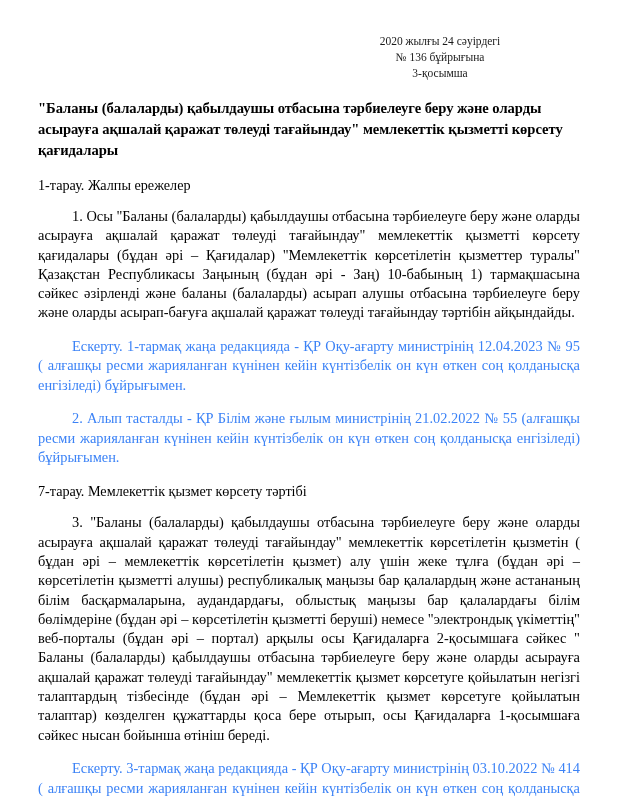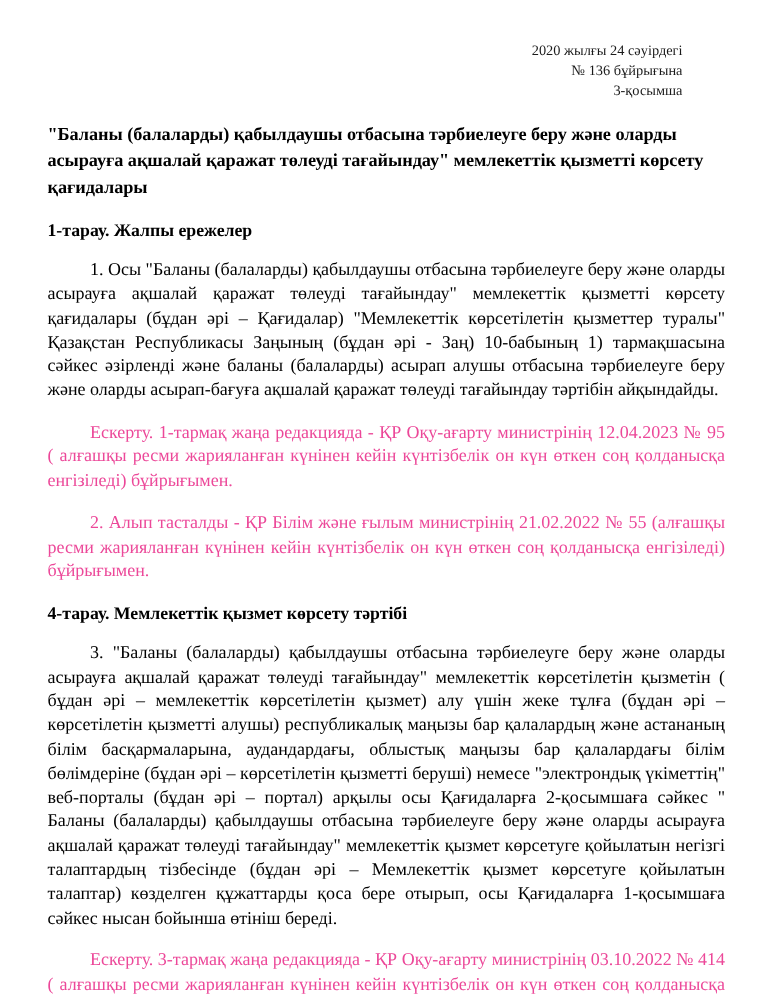--- a/index.html
+++ b/index.html
@@ -26,21 +26,21 @@
   
   .doc-header {
     padding-top: 33px;
     text-align: right;
     font-size: 11.5px;
     line-height: 16px;
     color: #1a1a1a;
   }
   .doc-header .hdr-col {
     display: inline-block;
-    text-align: right;
+    text-align: center;
     width: 212px;
     margin-right: 34px;
   }
   .hdr-line {
     display: block;
     white-space: nowrap;
   }
   
   .doc-title {
     margin-top: 17px;
@@ -48,34 +48,34 @@
     line-height: 21px;
     font-weight: bold;
     text-align: left;
     letter-spacing: -0.05px;
   }
   
   .chapter-heading {
     margin-top: 15px;
     font-size: 14.2px;
     line-height: 19px;
-    font-weight: bold;
+    font-weight: normal;
   }
   
   .para {
     margin-top: 12px;
     font-size: 14.4px;
     line-height: 19.3px;
     text-align: justify;
     text-justify: inter-word;
     text-indent: 34px;
     hyphens: none;
   }
   .para.note {
-    color: #ec4899;
+    color: #3b82f6;
   }
   .para.tight {
   }
 </style>
 </head>
 <body>
 
 <div class="page">
 
   <div class="doc-header">
@@ -89,19 +89,19 @@
   <div class="doc-title">"Баланы (балаларды) қабылдаушы отбасына тәрбиелеуге беру және оларды асырауға ақшалай қаражат төлеуді тағайындау" мемлекеттiк қызметті көрсету қағидалары</div>
 
   <div class="chapter-heading">1-тарау. Жалпы ережелер</div>
 
   <p class="para">1. Осы "Баланы (балаларды) қабылдаушы отбасына тәрбиелеуге беру және оларды асырауға ақшалай қаражат төлеуді тағайындау" мемлекеттік қызметті көрсету қағидалары (бұдан әрі – Қағидалар) "Мемлекеттік көрсетілетін қызметтер туралы" Қазақстан Республикасы Заңының (бұдан әрі - Заң) 10-бабының 1) тармақшасына сәйкес әзірленді және баланы (балаларды) асырап алушы отбасына тәрбиелеуге беру және оларды асырап-бағуға ақшалай қаражат төлеуді тағайындау тәртібін айқындайды.</p>
 
   <p class="para note">Ескерту. 1-тармақ жаңа редакцияда - ҚР Оқу-ағарту министрінің 12.04.2023 № 95 ( алғашқы ресми жарияланған күнінен кейін күнтізбелік он күн өткен соң қолданысқа енгізіледі) бұйрығымен.</p>
 
   <p class="para note tight">2. Алып тасталды - ҚР Білім және ғылым министрінің 21.02.2022 № 55 (алғашқы ресми жарияланған күнінен кейін күнтізбелік он күн өткен соң қолданысқа енгізіледі) бұйрығымен.</p>
 
-  <div class="chapter-heading">4-тарау. Мемлекеттік қызмет көрсету тәртібі</div>
+  <div class="chapter-heading">7-тарау. Мемлекеттік қызмет көрсету тәртібі</div>
 
   <p class="para">3. "Баланы (балаларды) қабылдаушы отбасына тәрбиелеуге беру және оларды асырауға ақшалай қаражат төлеуді тағайындау" мемлекеттік көрсетілетін қызметін ( бұдан әрі – мемлекеттік көрсетілетін қызмет) алу үшін жеке тұлға (бұдан әрі – көрсетілетін қызметті алушы) республикалық маңызы бар қалалардың және астананың білім басқармаларына, аудандардағы, облыстық маңызы бар қалалардағы білім бөлімдеріне (бұдан әрі – көрсетілетін қызметті беруші) немесе "электрондық үкіметтің" веб-порталы (бұдан әрі – портал) арқылы осы Қағидаларға 2-қосымшаға сәйкес " Баланы (балаларды) қабылдаушы отбасына тәрбиелеуге беру және оларды асырауға ақшалай қаражат төлеуді тағайындау" мемлекеттік қызмет көрсетуге қойылатын негізгі талаптардың тізбесінде (бұдан әрі – Мемлекеттік қызмет көрсетуге қойылатын талаптар) көзделген құжаттарды қоса бере отырып, осы Қағидаларға 1-қосымшаға сәйкес нысан бойынша өтініш береді.</p>
 
   <p class="para note">Ескерту. 3-тармақ жаңа редакцияда - ҚР Оқу-ағарту министрінің 03.10.2022 № 414 ( алғашқы ресми жарияланған күнінен кейін күнтізбелік он күн өткен соң қолданысқа енгізіледі) бұйрығымен.</p>
 
 </div>
 
 </body></html>

